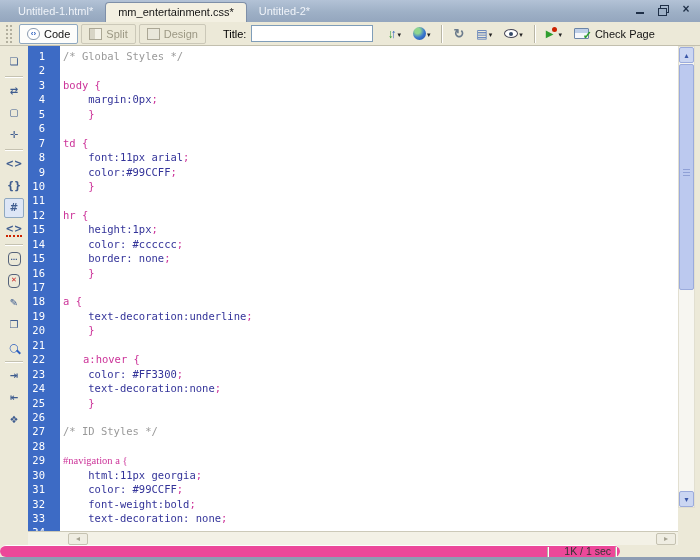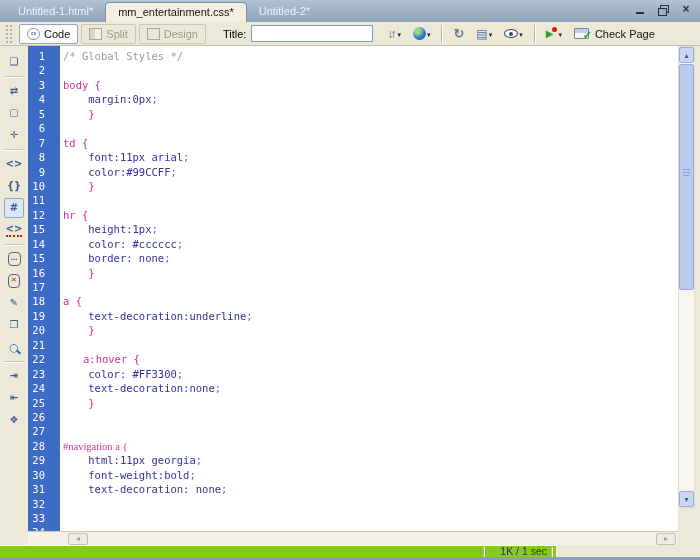--- a/index.html
+++ b/index.html
@@ -94,22 +94,22 @@
   .vthumb::after { content:""; position:absolute; left:3px; right:3px; top:104px; height:1px; background:#8FA0D6;
     box-shadow:0 3px 0 #8FA0D6, 0 6px 0 #8FA0D6; }
   .hscroll { position:absolute; left:28px; top:531px; width:650px; height:14px; background:#F3F1E6;
     border-top:1px solid #CCC9B8; }
   .hbtn { position:absolute; top:1px; width:20px; height:12px; background:#EFEDE2; border:1px solid #C5C2B1;
     color:#A5A291; font-size:8px; line-height:10px; text-align:center; border-radius:2px; }
   .hbtn.left { left:40px; }
   .hbtn.right { right:2px; }
 
   
-  .statusbar { position:absolute; left:0; top:545px; width:556px; height:12px; background:#84cc16;
-    border-top:1px solid #FFF; }
+  .statusbar { position:absolute; left:0; top:545px; width:620px; height:12px; background:#ec4899;
+    border-top:1px solid #FFF;border-radius:6px; }
   .statsep { position:absolute; width:1px; height:10px; top:1px; background:#B8B5A4; box-shadow:1px 0 0 #FFF; }
   .statcell { position:absolute; right:9px; top:0; height:12px; line-height:11px; font-size:10.5px; color:#333; }
   .bottomedge { position:absolute; left:0; top:557px; width:700px; height:3px; background:#8E9DB3; }
 </style>
 </head>
 <body>
 
 <div class="window" data-name="dreamweaver-window">
 
   <div class="titlebar" data-name="title-bar">
@@ -294,23 +294,25 @@
       <div class="cline" data-name="code-line"></div>
       <div class="cline" data-name="code-line"><span style="color: rgb(204, 51, 153);">a {</span></div>
       <div class="cline" data-name="code-line"><span style="color: rgb(51, 51, 153);">    text-decoration:underline</span><span style="color: rgb(204, 51, 153);">;</span></div>
       <div class="cline" data-name="code-line"><span style="color: rgb(204, 51, 153);">    }</span></div>
       <div class="cline" data-name="code-line"></div>
       <div class="cline" data-name="code-line"><span style="color: rgb(204, 51, 153); margin-left: 20px;">a:hover {</span></div>
       <div class="cline" data-name="code-line"><span style="color: rgb(51, 51, 153);">    color: #FF3300</span><span style="color: rgb(204, 51, 153);">;</span></div>
       <div class="cline" data-name="code-line"><span style="color: rgb(51, 51, 153);">    text-decoration:none</span><span style="color: rgb(204, 51, 153);">;</span></div>
       <div class="cline" data-name="code-line"><span style="color: rgb(204, 51, 153);">    }</span></div>
       <div class="cline" data-name="code-line"></div>
+      <div class="cline" data-name="code-line"><span style="color: rgb(153, 153, 153);">/* ID Styles */</span></div>
       <div class="cline" data-name="code-line"></div>
       <div class="cline" data-name="code-line"><span style="color: rgb(204, 51, 153); font-family: Liberation Serif, serif;">#navigation a {</span></div>
       <div class="cline" data-name="code-line"><span style="color: rgb(51, 51, 153);">    html:11px georgia</span><span style="color: rgb(204, 51, 153);">;</span></div>
+      <div class="cline" data-name="code-line"><span style="color: rgb(51, 51, 153);">    color: #99CCFF</span><span style="color: rgb(204, 51, 153);">;</span></div>
       <div class="cline" data-name="code-line"><span style="color: rgb(51, 51, 153);">    font-weight:bold</span><span style="color: rgb(204, 51, 153);">;</span></div>
       <div class="cline" data-name="code-line"><span style="color: rgb(51, 51, 153);">    text-decoration: none</span><span style="color: rgb(204, 51, 153);">;</span></div>
     </div>
 
   <div class="vscroll" data-name="vertical-scrollbar">
     <div class="vbtn up" data-name="scroll-up-icon">▴</div>
     <div class="vthumb" data-name="vertical-scrollbar-thumb"></div>
     <div class="vbtn down" data-name="scroll-down-icon">▾</div>
   </div>
 

